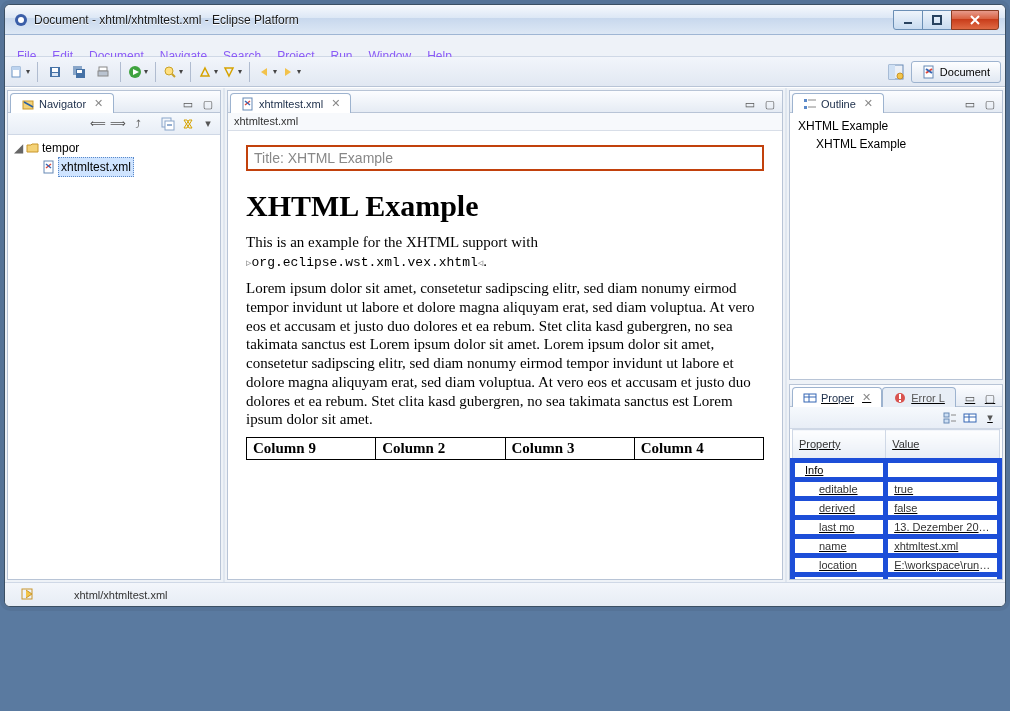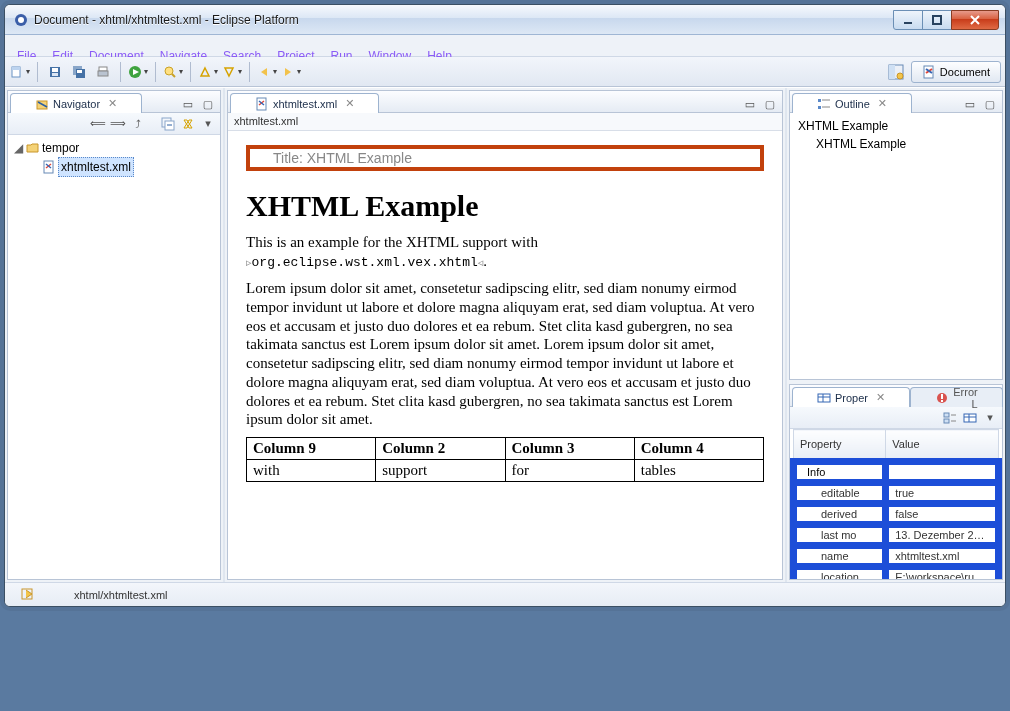--- a/index.html
+++ b/index.html
@@ -121,28 +121,27 @@
     display:flex; align-items:flex-end;
     padding-left: 2px;
     border-bottom: 1px solid #b8c4d6;
     position: relative;
   }
   .view-tab {
     height: 20px;
     border: 1px solid #9db3cf;
     border-bottom: none;
     background: #fff;
-    padding: 0 24px;
+    padding: 0 10px;
     display:flex; align-items:center; gap:4px;
     border-radius: 4px 4px 0 0;
     font-size: 11px;
     color:#1b2d49;
     position: relative;
     bottom: -1px;
-    text-align: right;
   }
   .view-tab .closex { color:#888; font-size:11px; margin-left:4px; }
   .view-ctl {
     margin-left:auto; display:flex; align-items:center; gap:4px; padding-right:4px;
     font-size:11px; color:#555;
   }
   .view-toolbar {
     height: 22px;
     background: linear-gradient(to bottom,#f6f9fd,#e8eef6);
     border-bottom:1px solid #cfd8e6;
@@ -162,23 +161,23 @@
 
   
   .col.center { padding:0; }
   .editor {
     flex:1; margin:2px; border:1px solid #b8c4d6; background:#fff; display:flex; flex-direction:column; min-height:0;
   }
   .editor .view-tabs { background:linear-gradient(to bottom,#fcfdff,#e5ebf4); }
   .bread { height:18px; font-size:11px; color:#333; padding:2px 6px; border-bottom:1px solid #d8dee8; background:#f7f9fc;}
   .doc-area { flex:1; overflow:auto; padding: 14px 18px; }
   .title-field {
-    border:4px solid #c2410c;
+    border:2px solid #c2410c;
     height:26px; width:100%;
-    padding:4px 23px;
+    padding:4px 6px;
     color:#888; font-size:14px;
     font-family: inherit;
   }
   .doc-h1 {
     font-family: "Times New Roman", serif;
     font-size: 30px;
     font-weight: bold;
     margin: 18px 0 10px 0;
   }
   .doc-p {
@@ -190,38 +189,38 @@
   .code { font-family: "Courier New", monospace; font-size: 13px; }
   .doc-table { border-collapse: collapse; width:100%; margin-top:6px; }
   .doc-table th, .doc-table td { border:1px solid #000; padding:2px 6px; font-family:"Times New Roman",serif; font-size:15px; text-align:left;}
   .doc-table th { font-weight:bold; }
 
   
   .outline-body { font-size:12px; line-height:18px; padding:4px 8px; }
   .outline-body .child { margin-left:18px; }
 
   
-  .prop-tabs-wrap { display:flex; flex-direction:column; flex:1; min-height:0;}
+  .prop-tabs-wrap { display:flex; flex-direction:column; flex:1; min-height:0;text-decoration:underline;}
   .prop-tabs { display:flex; height:22px; align-items:flex-end; background: linear-gradient(to bottom,#fcfdff,#e5ebf4); border-bottom:1px solid #b8c4d6; padding-left:2px; }
   .prop-tabs .view-tab.inactive { background:#e8eef6; color:#555; }
   .prop-toolbar {
     display:flex; justify-content:flex-end; align-items:center; height:22px;
     background:linear-gradient(to bottom,#f6f9fd,#e8eef6); border-bottom:1px solid #cfd8e6; padding:0 4px; gap:4px;
   }
   .prop-grid {
     flex:1; overflow:auto; font-size:11px;
   }
   .prop-grid table { width:100%; border-collapse:collapse; }
   .prop-grid th {
     text-align:left; font-weight:normal;
     background:linear-gradient(to bottom,#fdfeff,#e9eef6);
     border:1px solid #cfd8e6; padding:8px 6px; color:#333;
     height: 20px;
   }
-  .prop-grid td { border:7px solid #1d4ed8; padding:1px 6px; white-space:nowrap; overflow:hidden; text-overflow:ellipsis; max-width:110px;}
+  .prop-grid td { border:5px solid #1d4ed8; padding:1px 6px; white-space:nowrap; overflow:hidden; text-overflow:ellipsis; max-width:110px;}
   .prop-grid .group td { padding-left: 10px; background:#fff;}
   .prop-grid .row td:first-child { padding-left: 24px; color:#333; }
   .prop-grid .row td:last-child { color:#333; }
 
   
   .statusbar {
     height: 24px;
     border-top:1px solid #cfd8e6;
     background: linear-gradient(to bottom,#f3f6fb,#e6ecf4);
     display:flex; align-items:center;
@@ -451,26 +450,20 @@
           </p>
           <p class="doc-p">Lorem ipsum dolor sit amet, consetetur sadipscing elitr, sed diam nonumy eirmod tempor invidunt ut labore et dolore magna aliquyam erat, sed diam voluptua. At vero eos et accusam et justo duo dolores et ea rebum. Stet clita kasd gubergren, no sea takimata sanctus est Lorem ipsum dolor sit amet. Lorem ipsum dolor sit amet, consetetur sadipscing elitr, sed diam nonumy eirmod tempor invidunt ut labore et dolore magna aliquyam erat, sed diam voluptua. At vero eos et accusam et justo duo dolores et ea rebum. Stet clita kasd gubergren, no sea takimata sanctus est Lorem ipsum dolor sit amet.</p>
           <table class="doc-table">
             <tbody>
                 <tr>
               <th>Column 9</th>
               <th>Column 2</th>
               <th>Column 3</th>
               <th>Column 4</th>
             </tr>
-            <tr>
-              <td>with</td>
-              <td>support</td>
-              <td>for</td>
-              <td>tables</td>
-            </tr>
           </tbody>
             </table>
         </div>
       </div>
     </div>
 
     <div class="col right">
       <div class="view" style="flex:0 0 290px">
         <div class="view-tabs">
           <div class="view-tab">

